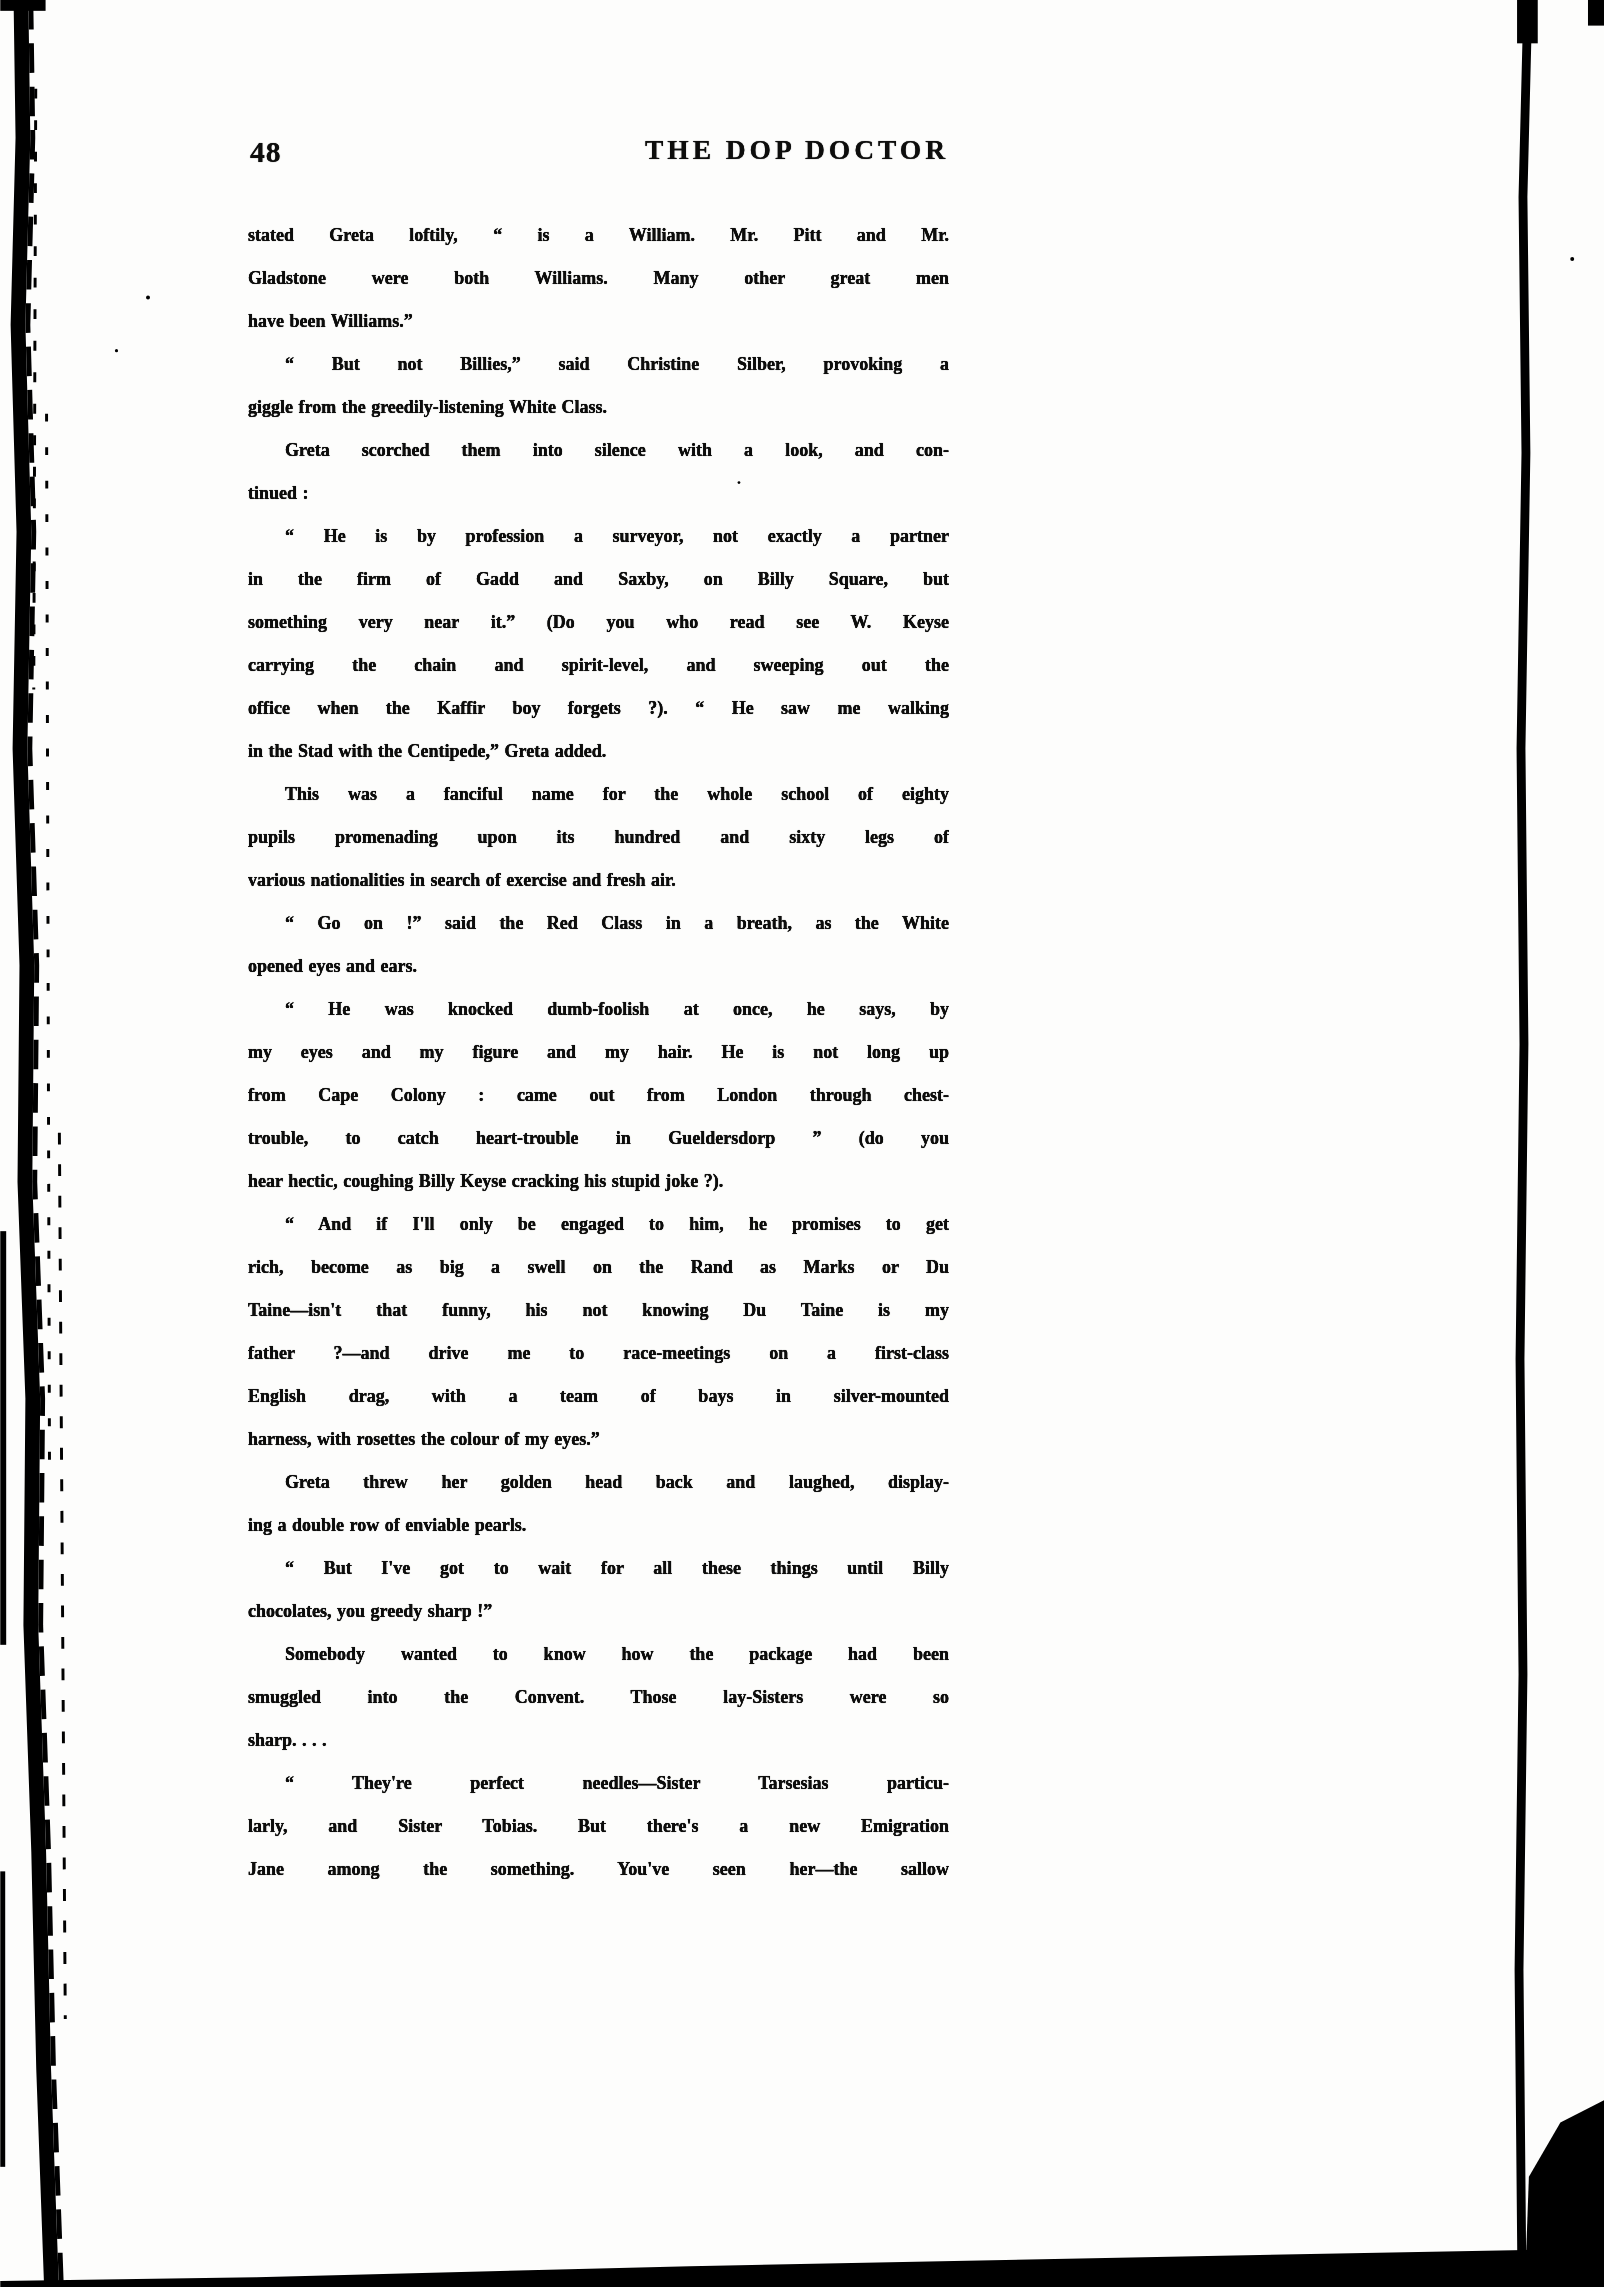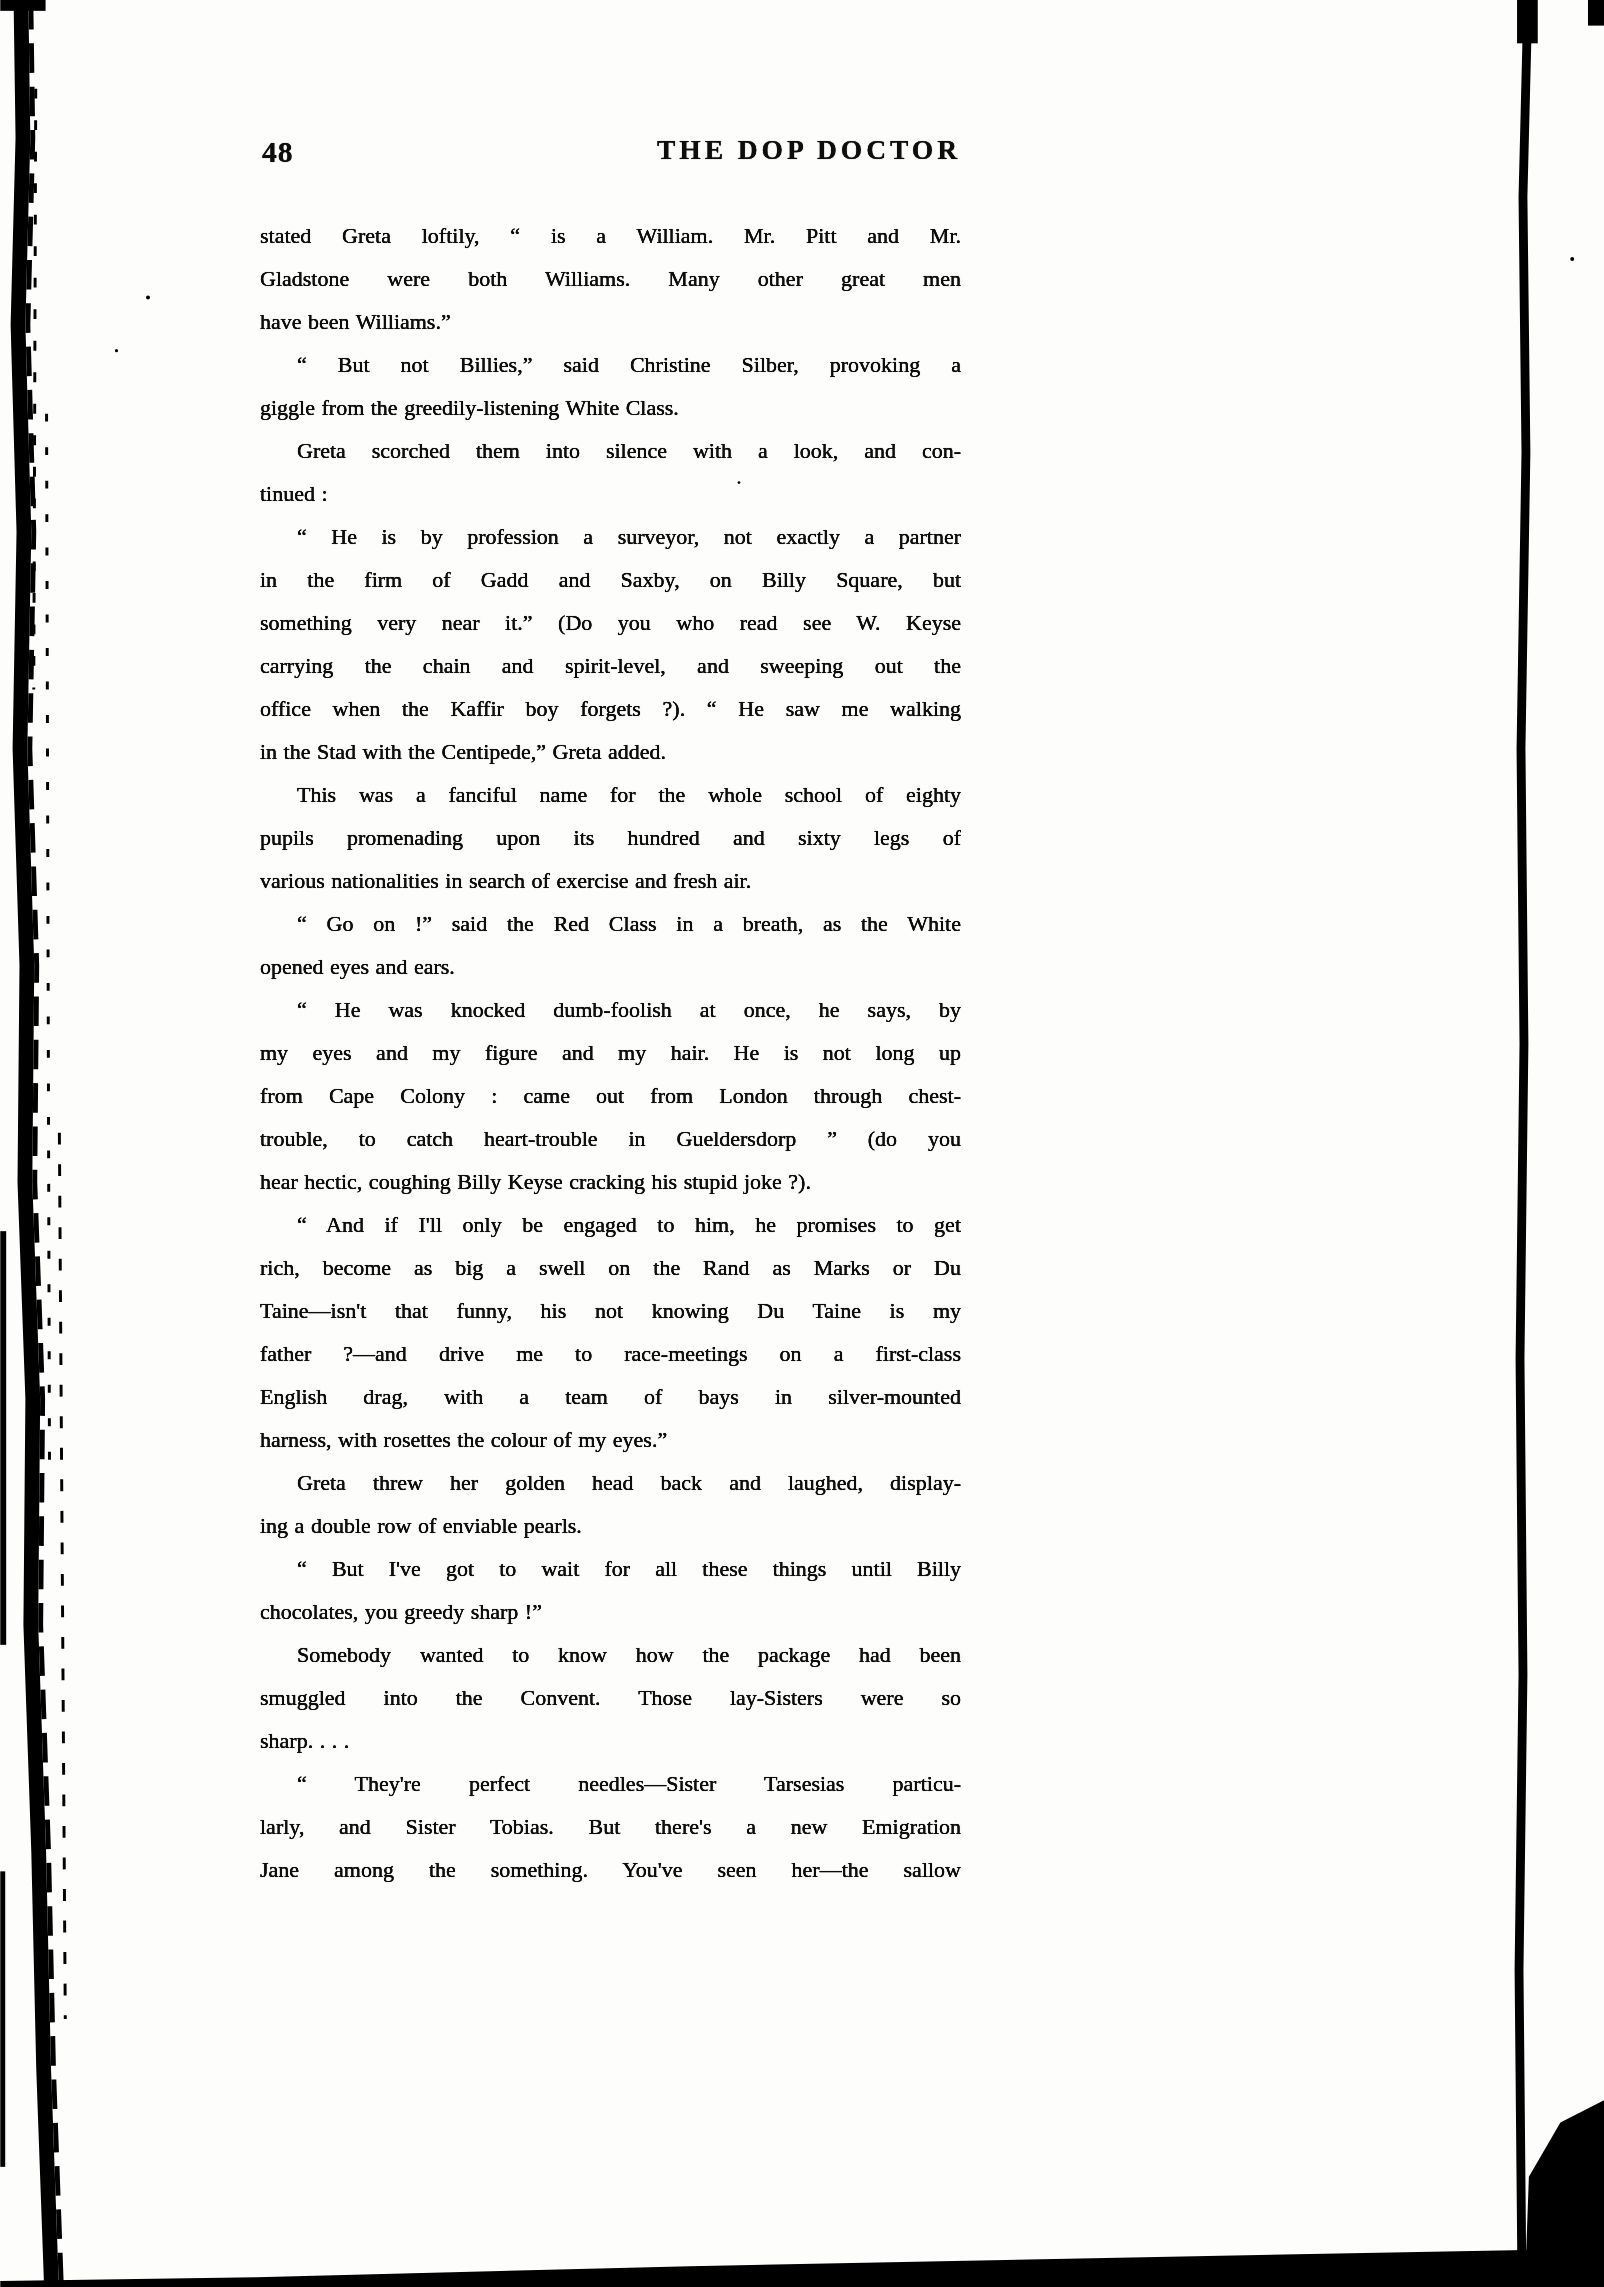--- a/index.html
+++ b/index.html
@@ -14,21 +14,21 @@
   }
   .scan-artifacts {
     position: absolute;
     inset: 0;
     width: 1605px;
     height: 2287px;
     pointer-events: none;
   }
   .text-block {
     position: absolute;
-    left: 260px;
+    left: 248px;
     top: 134px;
     width: 701px;
   }
   .running-head {
     position: relative;
     height: 37px;
     margin-bottom: 43px;
   }
   .page-number {
     position: absolute;
@@ -40,22 +40,23 @@
     text-shadow: 0 0 0.8px currentColor;
   }
   .running-title {
     text-align: right;
     font-size: 27.6px;
     font-weight: bold;
     letter-spacing: 3.9px;
     text-shadow: 0 0 0.8px currentColor;
   }
   .page-text {
-    font-size: 22px;
+    font-size: 18px;
     text-shadow: 0 0 0.7px currentColor, 0 0 0.4px currentColor;
+    font-weight: bold;
   }
   .line {
     height: 43px;
     line-height: 43px;
     overflow: hidden;
     white-space: normal;
     word-spacing: 1px;
   }
   .line.just { text-align: justify; }
   .line.just::after { content: ""; display: inline-block; width: 100%; height: 0; }

